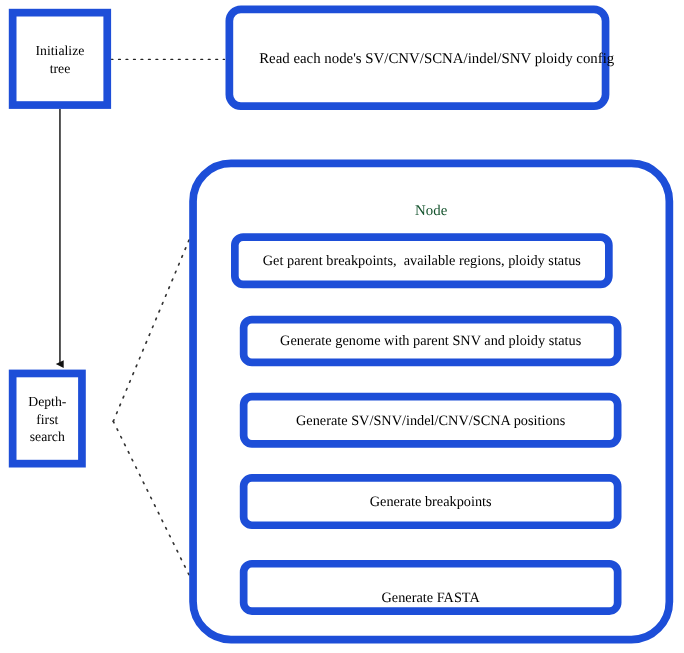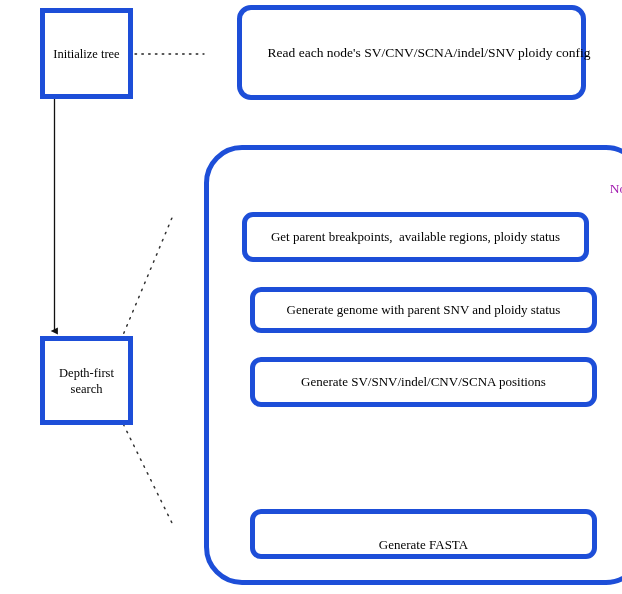--- a/index.html
+++ b/index.html
@@ -19,29 +19,28 @@
     position: absolute;
     left: 0;
     top: 0;
     width: 622px;
     height: 594px;
     pointer-events: none;
   }
   .node-box {
     position: absolute;
     box-sizing: border-box;
-    border: 5px solid #1d4ed8;
+    border: 7px solid #1d4ed8;
     background: #ffffff;
     display: flex;
     align-items: center;
     justify-content: center;
     text-align: center;
     color: #000000;
     line-height: 1.28;
-    margin-left: 32px;
   }
   .rect-box {
     border-radius: 0;
     font-size: 12.5px;
   }
   .round-box {
     border-radius: 14px;
     font-size: 13.5px;
   }
   .inner-box {
@@ -50,23 +49,23 @@
   }
   .container-box {
     border-radius: 38px;
     display: block;
   }
   .container-title {
     position: absolute;
     left: 0;
     right: 0;
     top: 30px;
-    text-align: right;
+    text-align: center;
     font-size: 13.5px;
-    color: #a21caf;
+    color: #14532d;
   }
   .box-label {
     display: block;
     padding: 0 8px;
     white-space: pre;
   }
   .rect-box .box-label {
     white-space: pre-line;
   }
 </style>
@@ -96,39 +95,42 @@
   </svg>
 
   <div class="node-box rect-box" style="left:8px; top:8px; width:93px; height:91px;">
     <span class="box-label">Initialize tree</span>
   </div>
 
   <div class="node-box round-box" style="left:205px; top:5px; width:349px; height:95px;padding-left:35px;">
     <span class="box-label">Read each node's SV/CNV/SCNA/indel/SNV ploidy config</span>
   </div>
 
-  <div class="node-box rect-box" style="left:8px; top:336px; width:93px; height:89px;">
+  <div class="node-box rect-box" style="left:8px; top:336px; width:70px; height:89px;">
     <span class="box-label">Depth-first
 search</span>
   </div>
 
   <div class="node-box container-box" style="left:172px; top:145px; width:440px; height:440px;">
     <span class="container-title">Node</span>
   </div>
 
   <div class="node-box inner-box" style="left:210px; top:212px; width:347px; height:50px;">
     <span class="box-label">Get parent breakpoints,  available regions, ploidy status</span>
   </div>
 
   <div class="node-box inner-box" style="left:218px; top:287px; width:347px; height:46px;">
     <span class="box-label">Generate genome with parent SNV and ploidy status</span>
   </div>
 
   <div class="node-box inner-box" style="left:218px; top:357px; width:347px; height:50px;justify-content:center;">
     <span class="box-label">Generate SV/SNV/indel/CNV/SCNA positions</span>
   </div>
 
+  <div class="node-box inner-box" style="left:218px; top:431px; width:347px; height:50px;">
+    <span class="box-label">Generate breakpoints</span>
+  </div>
 
   <div class="node-box inner-box" style="left:218px; top:509px; width:347px; height:50px;align-items:flex-end;">
     <span class="box-label">Generate FASTA</span>
   </div>
 
 </div>
 
 </body></html>

